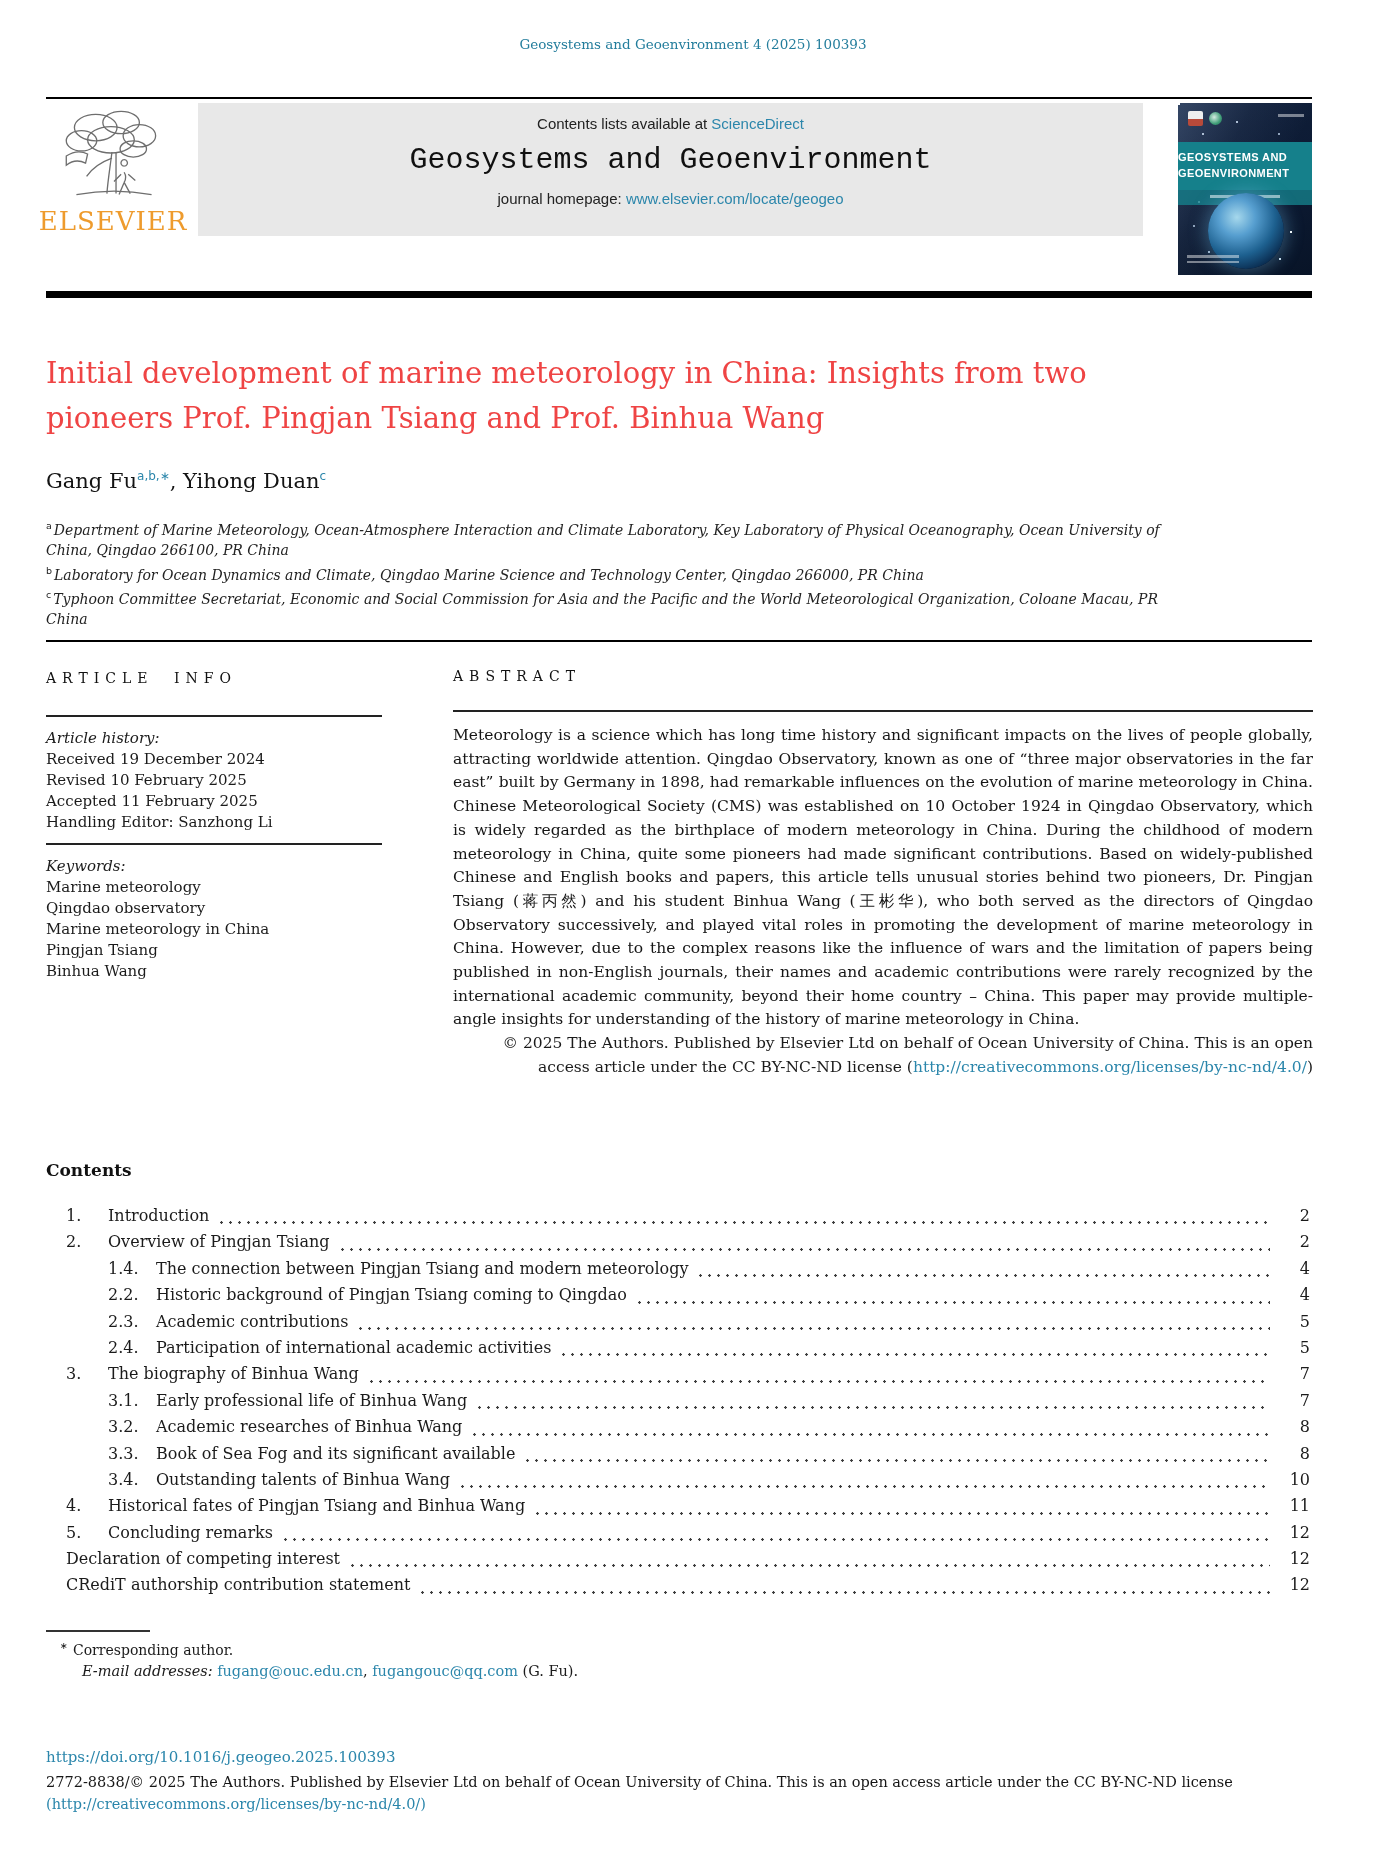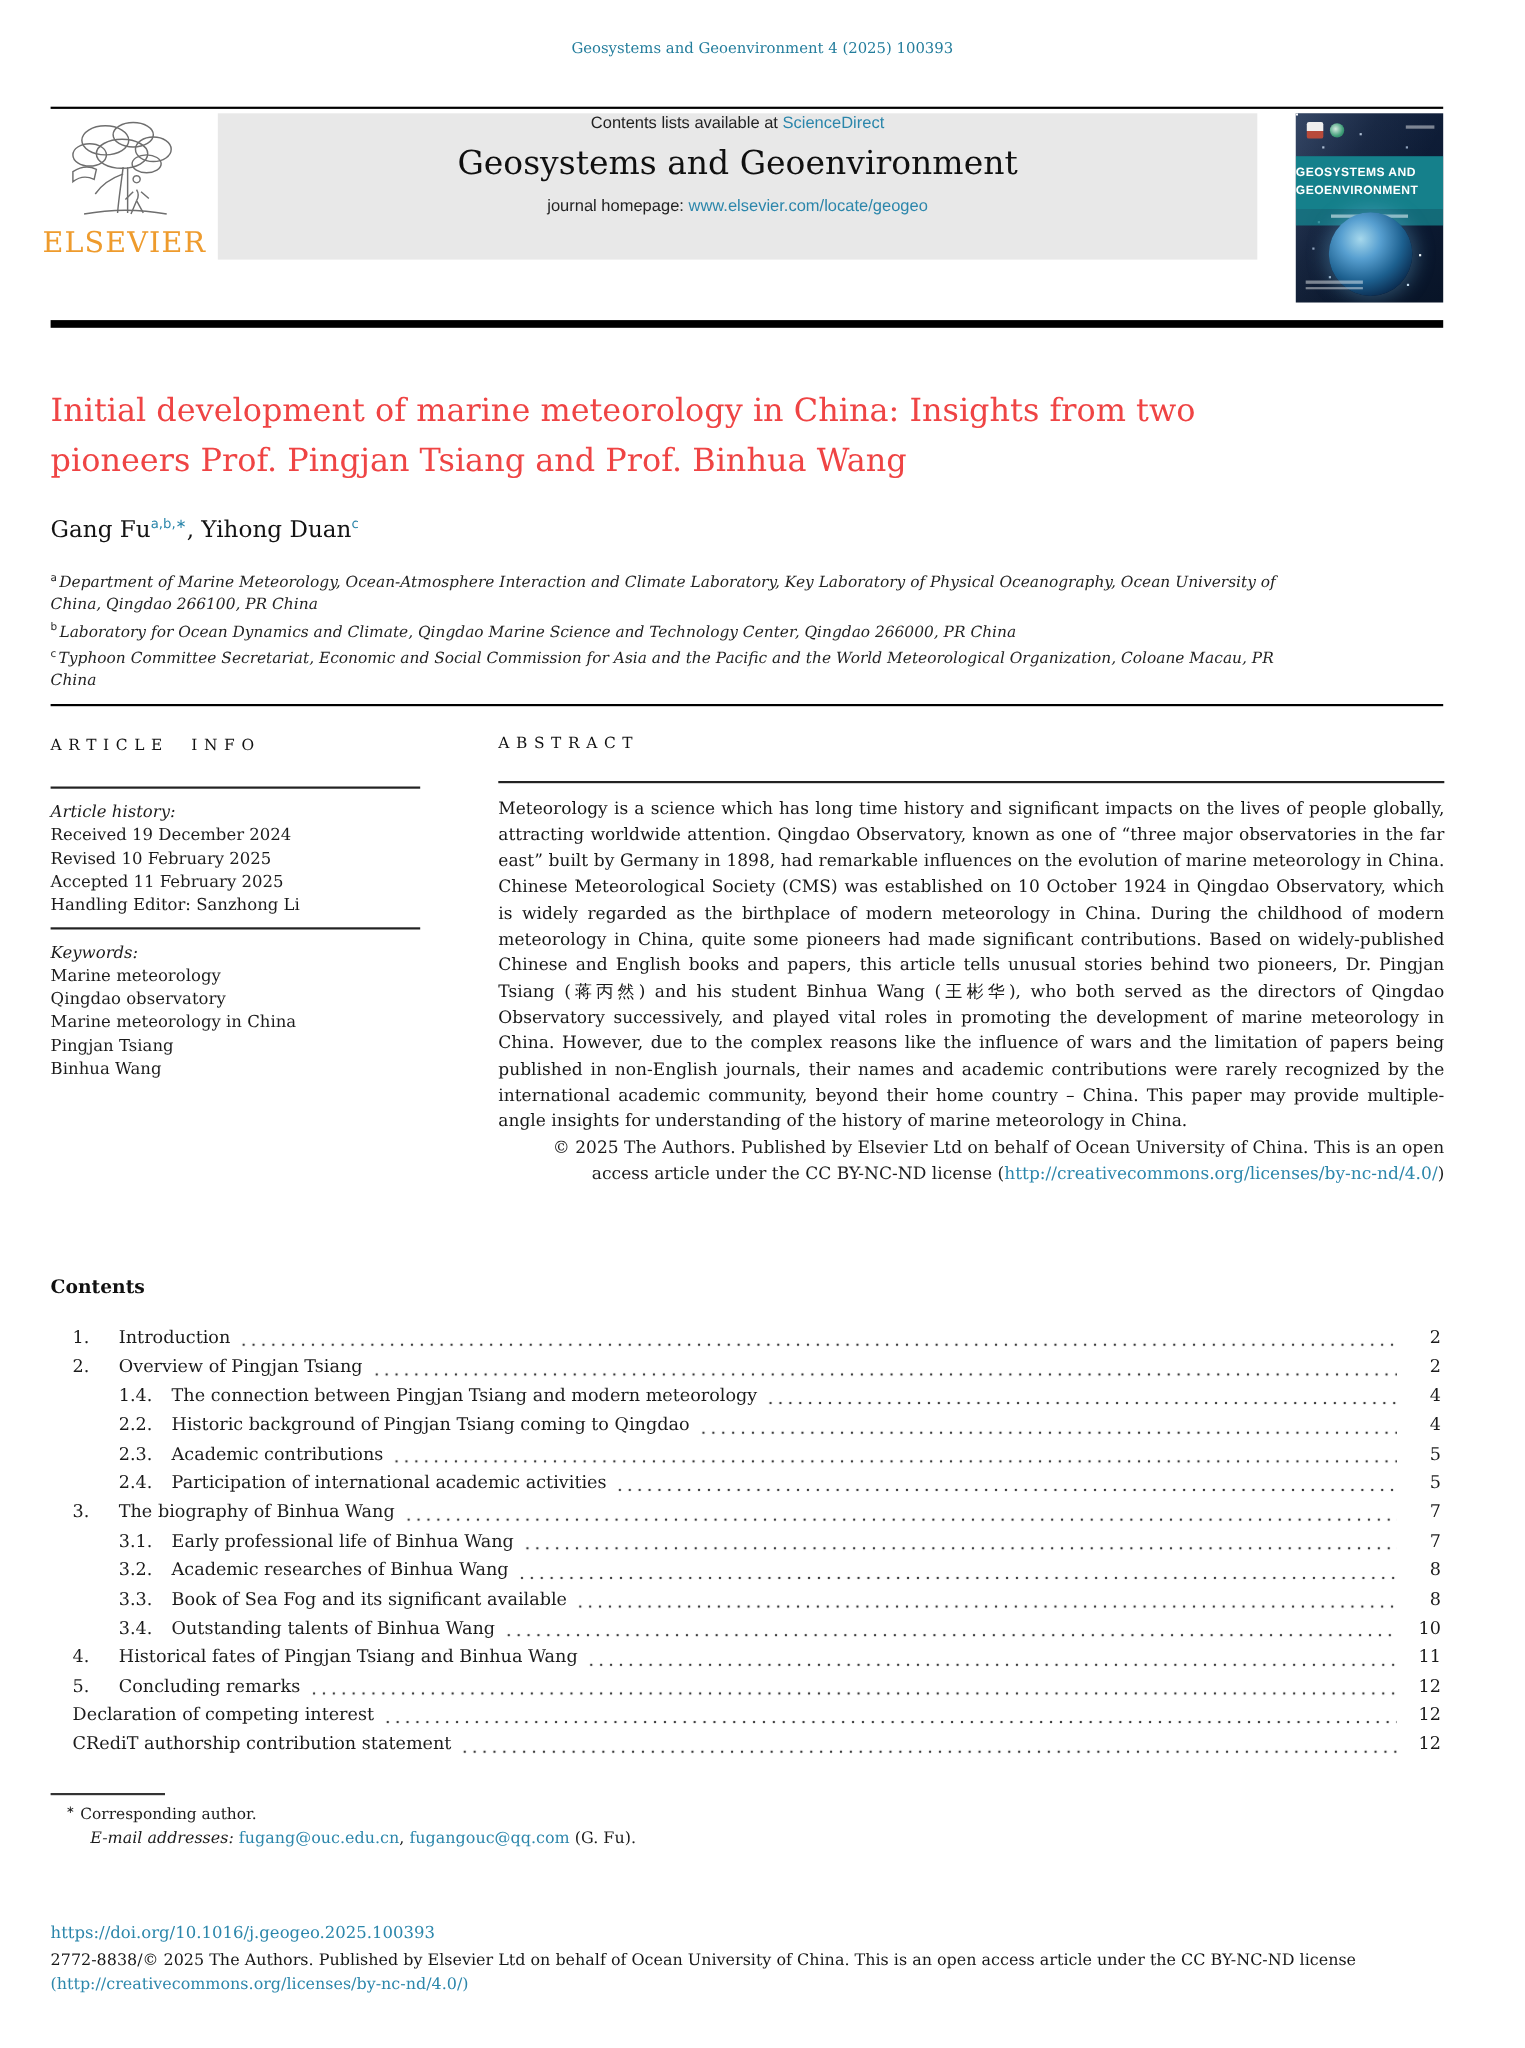--- a/index.html
+++ b/index.html
@@ -18,23 +18,23 @@
     font-size: 13.5px; color: #237d9c; }
 
   
   .rule-top { left: 46px; top: 97px; width: 1266px; height: 2px; }
   .logo-box { left: 48px; top: 103px; width: 132px; height: 102px; }
   .logo-box svg { width: 100%; height: 100%; }
   .publisher-word { left: 38px; top: 206px; width: 150px; text-align: center;
     font-size: 26px; letter-spacing: 1px; color: #ee9b2d; font-family: "DejaVu Serif", serif; }
   .banner { left: 198px; top: 103px; width: 945px; height: 133px; background: #e8e8e8;
     display: flex; flex-direction: column; align-items: center; }
-  .contents-line { margin-top: 0; font-family: "Liberation Sans", sans-serif;
+  .contents-line { margin-top: 12px; font-family: "Liberation Sans", sans-serif;
     font-size: 15px; color: #222; }
-  .journal-title { margin-top: 11px; font-size: 30px; color: #101010; }
+  .journal-title { margin-top: 11px; font-size: 30px; color: #101010; font-family: Liberation Mono, monospace; }
   .homepage-line { margin-top: 13px; font-family: "Liberation Sans", sans-serif;
     font-size: 15px; color: #222; }
 
   
   .cover { left: 1178px; top: 103px; width: 134px; height: 172px;
     background:
       linear-gradient(118deg, rgba(150,175,215,0.28) 0%, rgba(150,175,215,0.08) 34%, rgba(20,30,60,0) 62%),
       linear-gradient(160deg, #101f3a 0%, #0c1a33 55%, #081427 100%);
     overflow: hidden; }
   .cover .stars { position:absolute; top:0; left:0; width:1.5px; height:1.5px; background:#fff;

